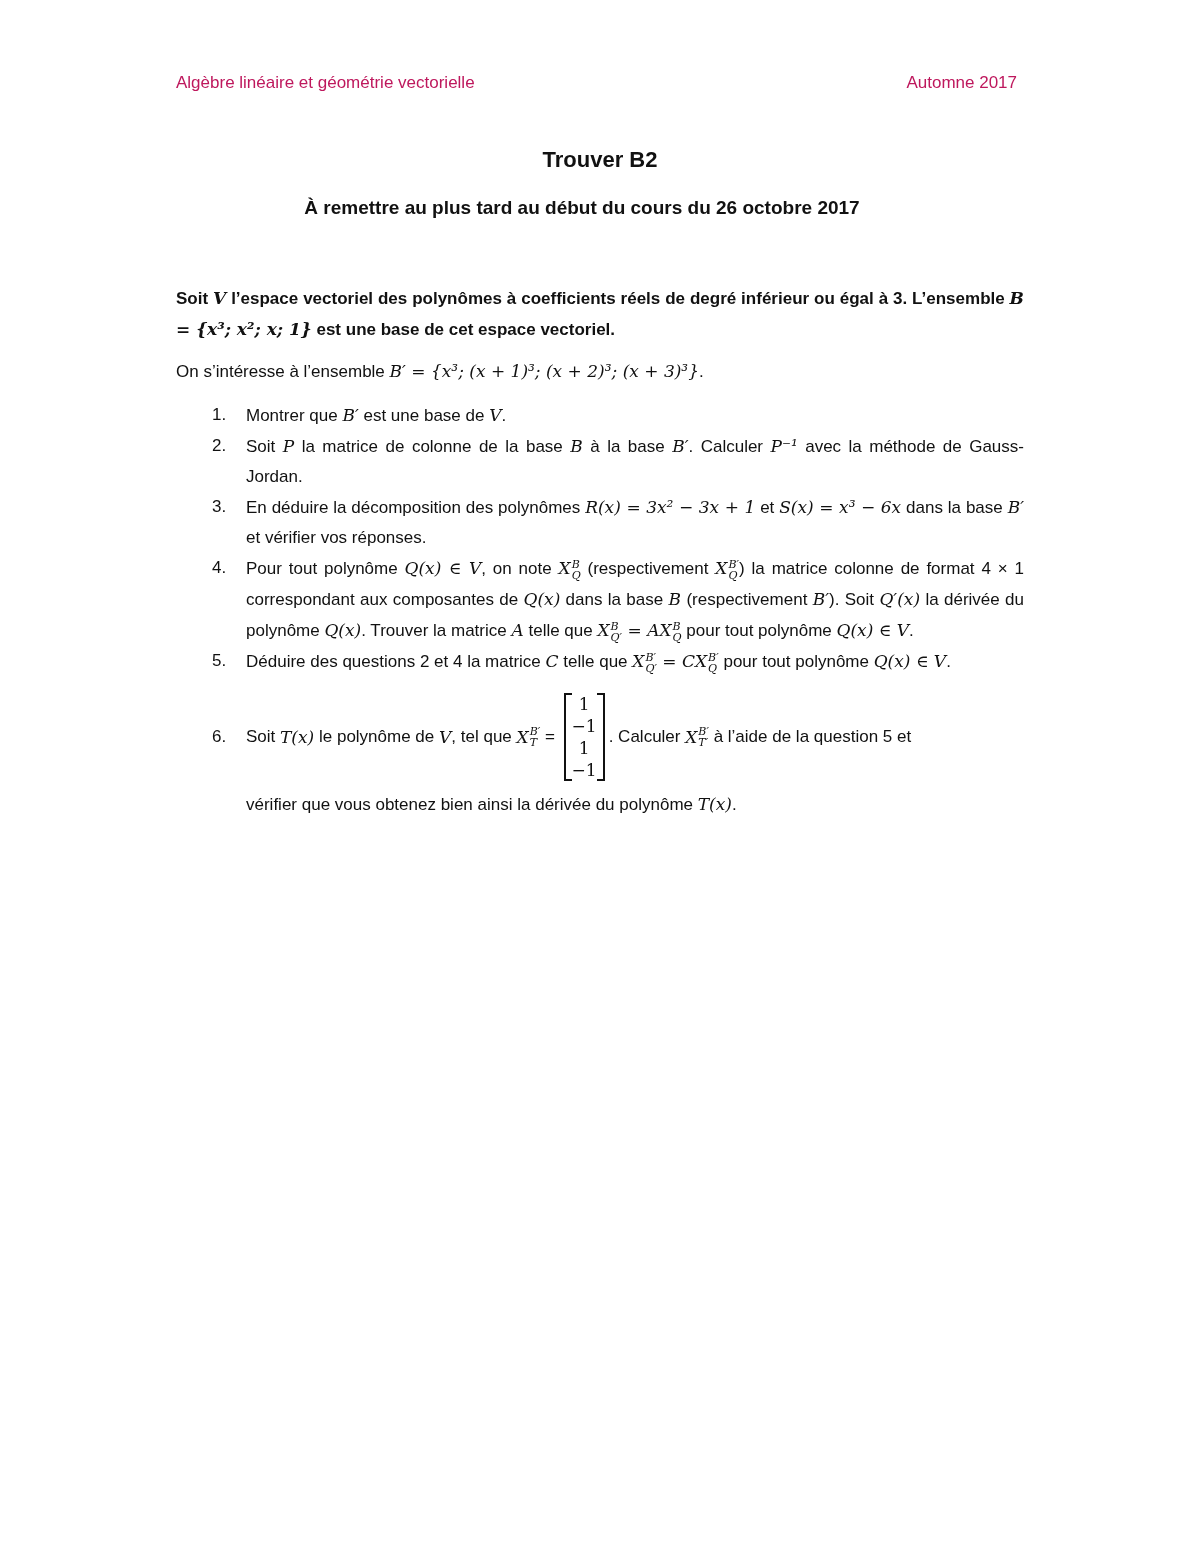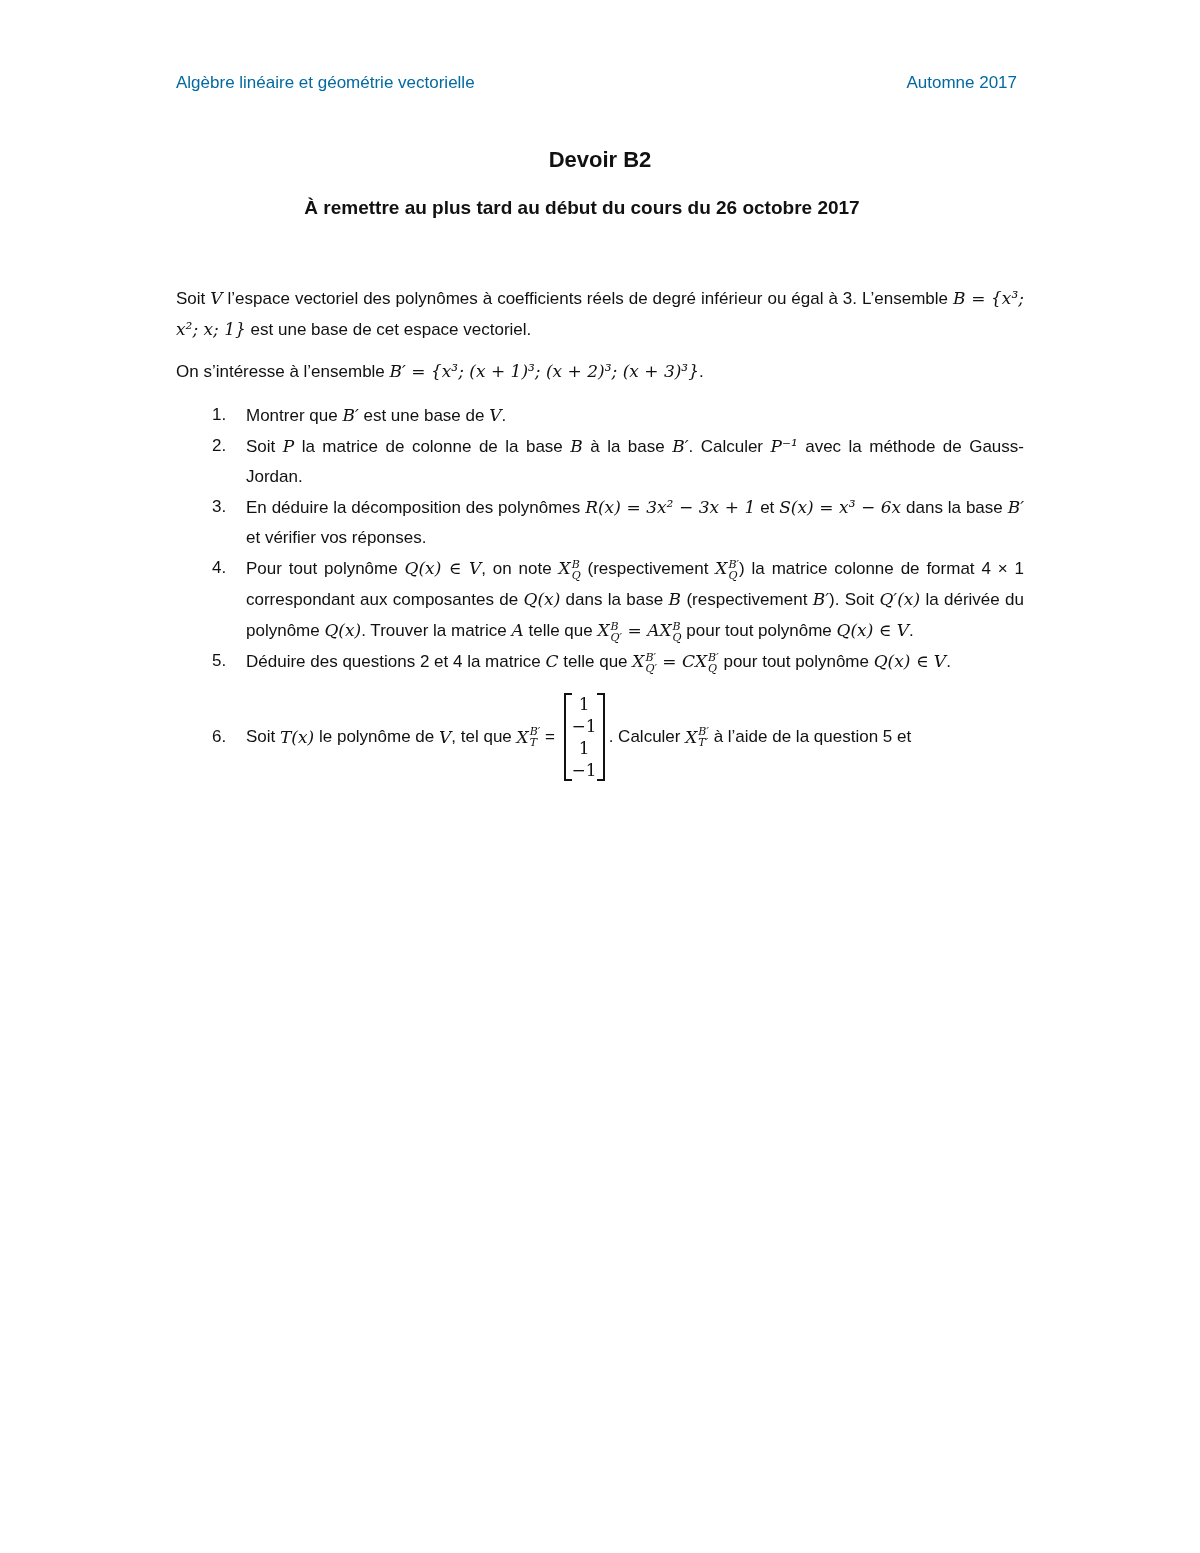--- a/index.html
+++ b/index.html
@@ -1,29 +1,29 @@
 <!DOCTYPE html>
 <html><head>
 <meta charset="utf-8">
 <style>
   html, body { margin: 0; padding: 0; background: #ffffff; }
   body { width: 1200px; height: 1553px; position: relative; overflow: hidden;
          font-family: "Liberation Sans", "DejaVu Sans", sans-serif; color: #111; }
-  .hdr { position: absolute; top: 73px; font-size: 17px; color: #0369a1; }
+  .hdr { position: absolute; top: 73px; font-size: 17px; color: #be185d; }
   .hdr-left { left: 176px; }
   .hdr-right { right: 183px; }
   .title { position: absolute; top: 147px; left: 0; width: 1200px; text-align: center;
            font-size: 22px; font-weight: bold; }
   .subtitle { position: absolute; top: 197px; left: 0; width: 1164px; text-align: center;
               font-size: 19px; font-weight: bold; }
   .m { font-family: "DejaVu Serif", "Liberation Serif", serif; font-style: italic; }
   .mr { font-family: Liberation Sans, sans-serif; }
   .para { position: absolute; left: 176px; width: 848px; font-size: 17px; line-height: 30px; }
   .justify { text-align: justify; text-align-last: left; }
-  .p1 { top: 283px; }
+  .p1 { top: 283px; font-weight: bold; }
   .p2 { top: 356px; }
   ol.questions { position: absolute; top: 400px; left: 176px; width: 848px; margin: 0; padding: 0;
                  list-style: none; font-size: 17px; line-height: 30px; }
   ol.questions li { position: relative; padding-left: 70px; text-align: justify; text-align-last: left; }
   .qnum { position: absolute; left: 36px; top: 0; font-weight: normal; }
   .q6 { margin-top: 14px; }
   .q6-line1 { display: flex; align-items: center; height: 92px; }
   .matrix { display: inline-flex; flex-direction: column; align-items: center; margin: 0 4px;
             border-left: 2px solid #111; border-right: 2px solid #111; padding: 0 6px;
             position: relative; line-height: 22px; font-family: "DejaVu Serif", serif; font-size: 17px; }
@@ -33,21 +33,21 @@
   .matrix::after { right: 0; }
   .supsub { display: inline-flex; flex-direction: column; vertical-align: middle; line-height: 11px;
             font-size: 11px; margin-left: 1px; }
 </style>
 </head>
 <body>
 
 <div class="hdr hdr-left">Algèbre linéaire et géométrie vectorielle</div>
 <div class="hdr hdr-right">Automne 2017</div>
 
-<div class="title">Devoir B2</div>
+<div class="title">Trouver B2</div>
 <div class="subtitle">À remettre au plus tard au début du cours du 26 octobre 2017</div>
 
 <div class="para p1 justify"><span>Soit </span><span class="m">V</span><span> l’espace vectoriel des polynômes à coefficients réels de degré inférieur ou égal à 3. L’ensemble </span><span class="m">B = {x³; x²; x; 1}</span><span> est une base de cet espace vectoriel.</span></div>
 
 <div class="para p2"><span>On s’intéresse à l’ensemble </span><span class="m">B′ = {x³; (x + 1)³; (x + 2)³; (x + 3)³}</span><span>.</span></div>
 
 <ol class="questions">
   <li>
     <span class="qnum">1.</span>
     <span>Montrer que </span><span class="m">B′</span><span> est une base de </span><span class="m">V</span><span>.</span>
@@ -97,14 +97,15 @@
         <span>1</span>
         <span>−1</span>
         <span>1</span>
         <span>−1</span>
       </span>
       <span style="white-space:pre">. Calculer </span><span class="m">X</span><span class="supsub m">
           <span>B′</span>
           <span>T′</span>
         </span><span style="white-space:pre"> à l’aide de la question 5 et</span>
     </div>
+    <div style="margin-top:6px"><span>vérifier que vous obtenez bien ainsi la dérivée du polynôme </span><span class="m">T(x)</span><span>.</span></div>
   </li>
 </ol>
 
 </body></html>

